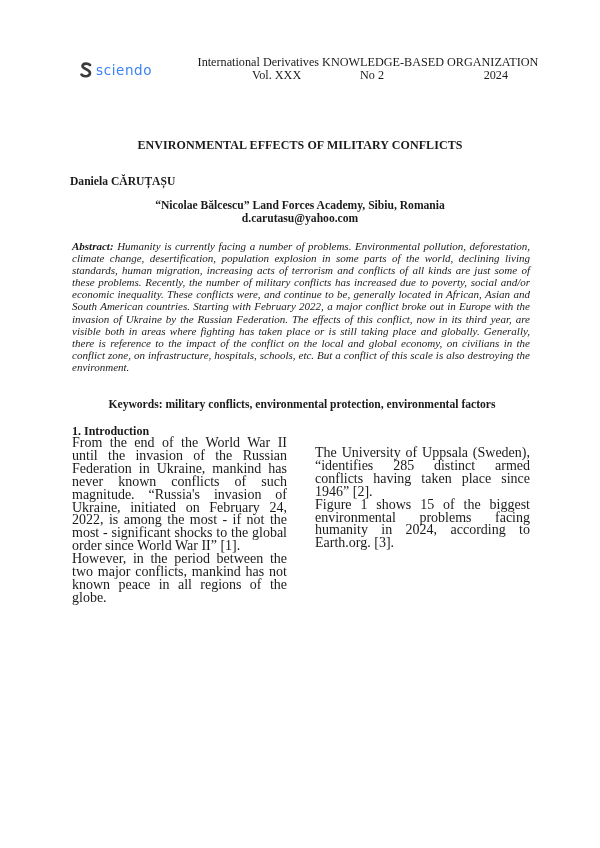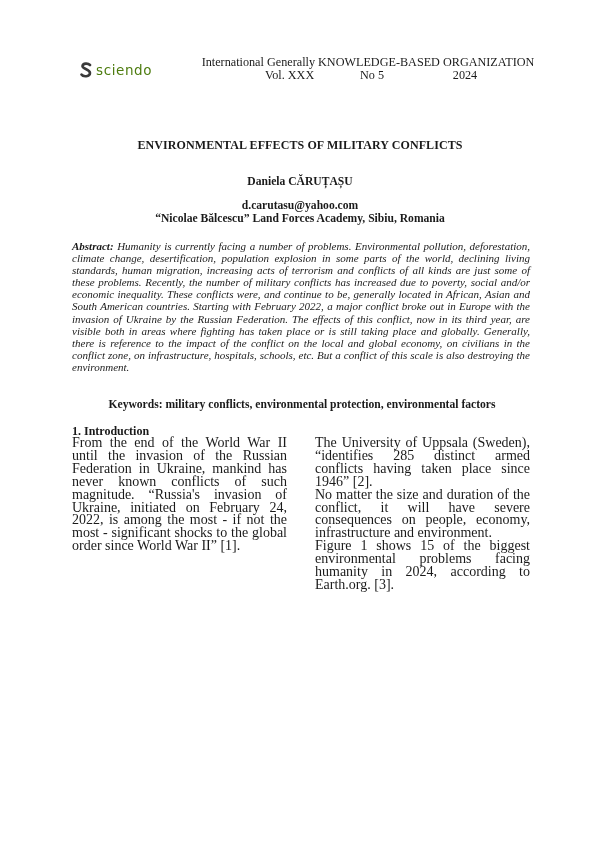--- a/index.html
+++ b/index.html
@@ -3,92 +3,92 @@
   <meta charset="utf-8">
   <style>
     html, body { margin: 0; padding: 0; background: #ffffff; }
     body { width: 600px; height: 848px; position: relative; overflow: hidden; font-family: "Liberation Serif", serif; color: #1a1a1a; }
     .page { position: absolute; left: 0; top: 0; width: 600px; height: 848px; }
 
     .header { position: absolute; left: 80px; top: 56px; width: 470px; height: 40px; }
     .logo { position: absolute; left: 0; top: 6px; display: flex; align-items: center; gap: 4px; color: #333; }
     .logo-mark { width: 12px; height: 16px; position: relative; }
     .logo-mark svg { display: block; }
-    .logo-text { font-family: "DejaVu Sans", sans-serif; font-size: 13.5px; letter-spacing: 0.6px; color: #4d7c0f; }
+    .logo-text { font-family: "DejaVu Sans", sans-serif; font-size: 13.5px; letter-spacing: 0.6px; color: #3b82f6; }
     .conf { position: absolute; left: 103px; top: 0; width: 370px; text-align: center; font-size: 12.2px; line-height: 13px; }
-    .conf-line2 { display: flex; justify-content: center; gap: 0; }
+    .conf-line2 { display: flex; justify-content: center; gap: 13px; }
     .conf-line2 span { display: inline-block; }
     .vol { width: 95px; text-align: left; padding-left: 24px; }
     .no { width: 75px; text-align: left; }
-    .year { width: 60px; text-align: center; }
+    .year { width: 60px; text-align: right; }
 
     .title { position: absolute; left: 70px; top: 138px; width: 460px; text-align: center; font-weight: bold; font-size: 12px; letter-spacing: 0.1px; }
-    .author { position: absolute; left: 70px; top: 175px; width: 460px; text-align: center; font-weight: bold; font-size: 11.6px; }
+    .author { position: absolute; left: 70px; top: 175px; width: 460px; text-align: left; font-weight: bold; font-size: 11.6px; }
     .affil { position: absolute; left: 70px; top: 199px; width: 460px; text-align: center; font-weight: bold; font-size: 11.6px; line-height: 13px; }
 
     .abstract { position: absolute; left: 72px; top: 240px; width: 458px; font-style: italic; font-size: 11px; line-height: 12.1px; text-align: justify; }
     .abstract b { font-style: italic; }
 
     .keywords { position: absolute; left: 72px; top: 398px; width: 460px; font-weight: bold; font-size: 11.6px; text-align: center; }
     .section { position: absolute; left: 72px; top: 424px; font-weight: bold; font-size: 12px; }
 
     .col { position: absolute; top: 437px; width: 215px; font-size: 14px; line-height: 12.9px; text-align: justify; }
     .col p { margin: 0; }
     .col-left { left: 72px; }
     .col-right { left: 315px; top: 437px; }
-    .col-right p:first-child { margin-top: 0; }
+    .col-right p:first-child { margin-top: 10px; }
 
     .footer { position: absolute; left: 72px; top: 744px; width: 460px; font-size: 8px; line-height: 9.2px; color: #222; }
   </style>
 </head>
 <body>
 
 <div class="page">
 
   <div class="header">
     <div class="logo">
       <span class="logo-mark">
         <svg width="12" height="16" viewBox="0 0 12 16">
           <path d="M10 3 C8 1,3 1,2.5 4 C2 7,10 7,10 11 C10 15,3 15,1.5 12.5" fill="none" stroke="#3a3a3a" stroke-width="2.6" stroke-linecap="round"></path>
         </svg>
       </span>
       <span class="logo-text">sciendo</span>
     </div>
     <div class="conf">
-      <div>International Generally KNOWLEDGE-BASED ORGANIZATION</div>
+      <div>International Derivatives KNOWLEDGE-BASED ORGANIZATION</div>
       <div class="conf-line2">
         <span class="vol">Vol. XXX</span>
-        <span class="no">No 5</span>
+        <span class="no">No 2</span>
         <span class="year">2024</span>
       </div>
     </div>
   </div>
 
   <div class="title">ENVIRONMENTAL EFFECTS OF MILITARY CONFLICTS</div>
   <div class="author">Daniela CĂRUȚAȘU</div>
   <div class="affil">
+    <div>“Nicolae Bălcescu” Land Forces Academy, Sibiu, Romania</div>
     <div>d.carutasu@yahoo.com</div>
-    <div>“Nicolae Bălcescu” Land Forces Academy, Sibiu, Romania</div>
   </div>
 
   <div class="abstract">
     <b>Abstract:</b>
     <span>Humanity is currently facing a number of problems. Environmental pollution, deforestation, climate change, desertification, population explosion in some parts of the world, declining living standards, human migration, increasing acts of terrorism and conflicts of all kinds are just some of these problems. Recently, the number of military conflicts has increased due to poverty, social and/or economic inequality. These conflicts were, and continue to be, generally located in African, Asian and South American countries. Starting with February 2022, a major conflict broke out in Europe with the invasion of Ukraine by the Russian Federation. The effects of this conflict, now in its third year, are visible both in areas where fighting has taken place or is still taking place and globally. Generally, there is reference to the impact of the conflict on the local and global economy, on civilians in the conflict zone, on infrastructure, hospitals, schools, etc. But a conflict of this scale is also destroying the environment.</span>
   </div>
 
   <div class="keywords">Keywords: military conflicts, environmental protection, environmental factors</div>
 
   <div class="section">1. Introduction</div>
 
   <div class="col col-left">
     <p>From the end of the World War II until the invasion of the Russian Federation in Ukraine, mankind has never known conflicts of such magnitude. “Russia's invasion of Ukraine, initiated on February 24, 2022, is among the most - if not the most - significant shocks to the global order since World War II” [1].</p>
+    <p>However, in the period between the two major conflicts, mankind has not known peace in all regions of the globe.</p>
   </div>
 
   <div class="col col-right">
     <p>The University of Uppsala (Sweden), “identifies 285 distinct armed conflicts having taken place since 1946” [2].</p>
-    <p>No matter the size and duration of the conflict, it will have severe consequences on people, economy, infrastructure and environment.</p>
     <p>Figure 1 shows 15 of the biggest environmental problems facing humanity in 2024, according to Earth.org. [3].</p>
   </div>
 
   <div class="footer">
   </div>
 
 </div>
 
 </body></html>

